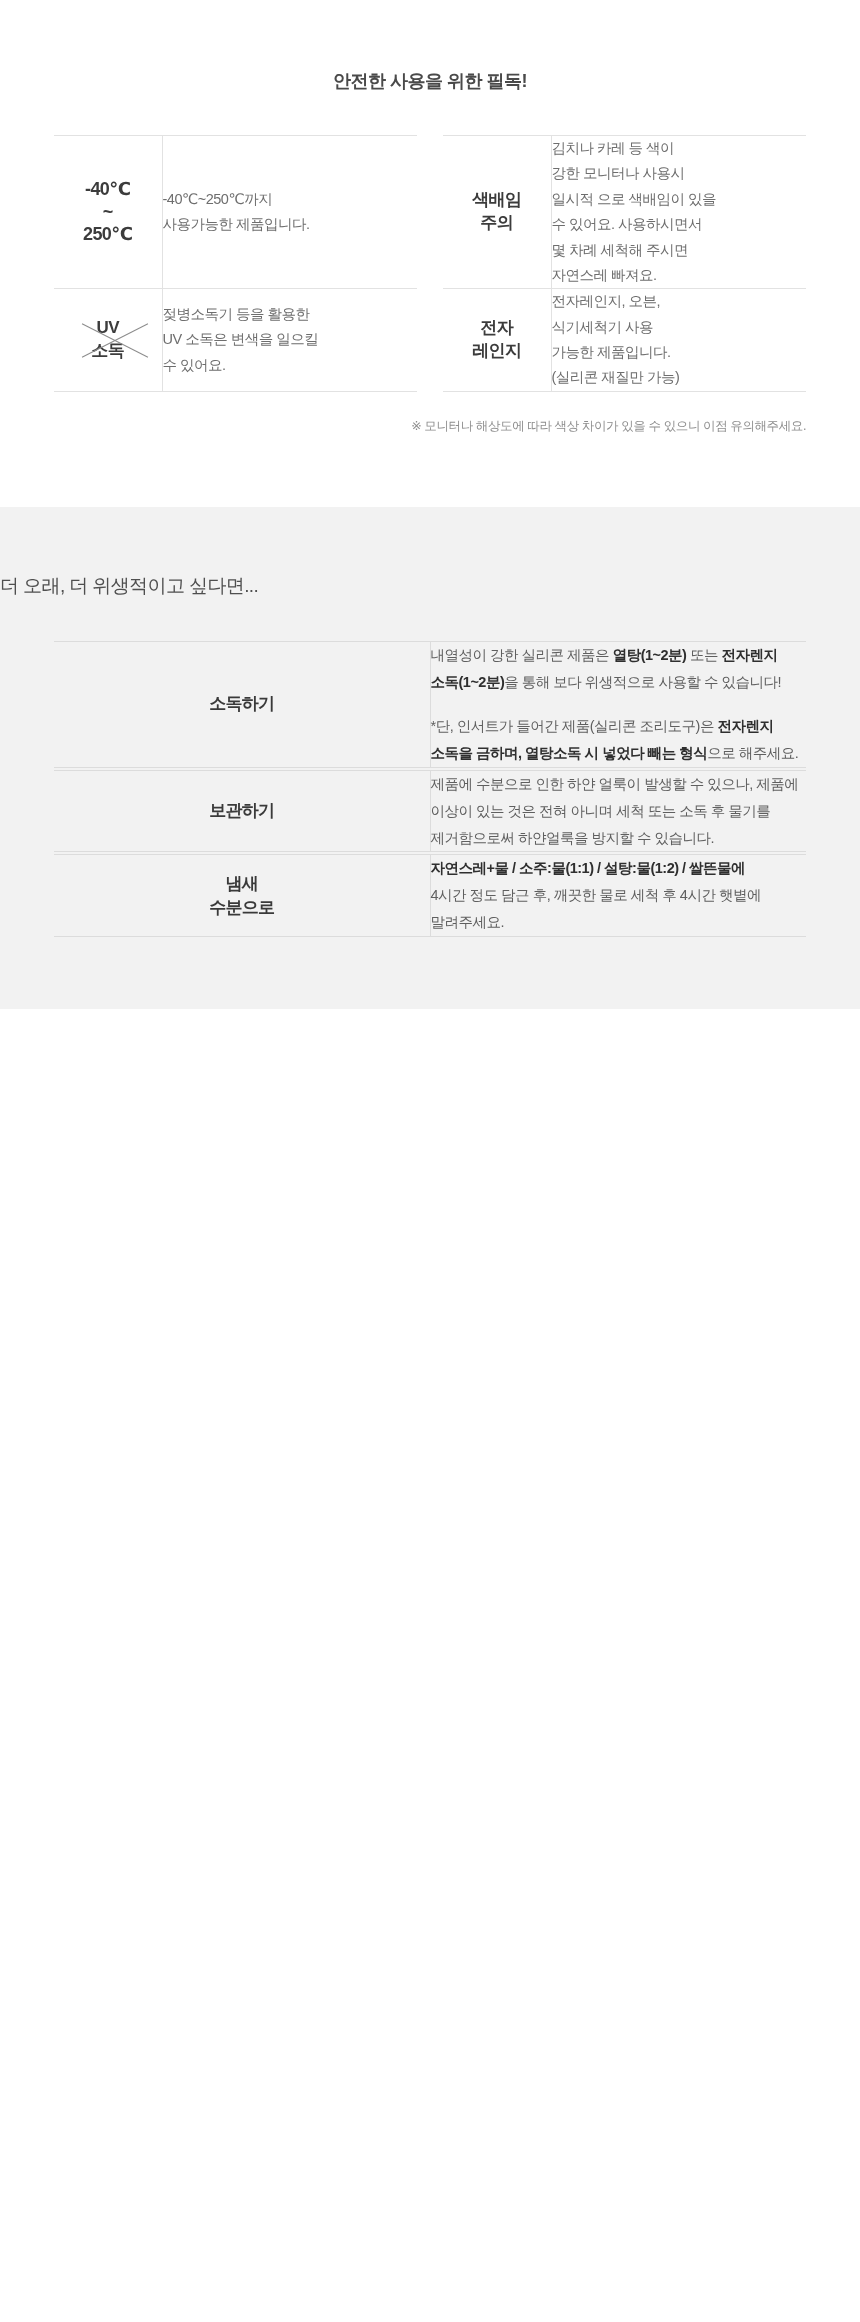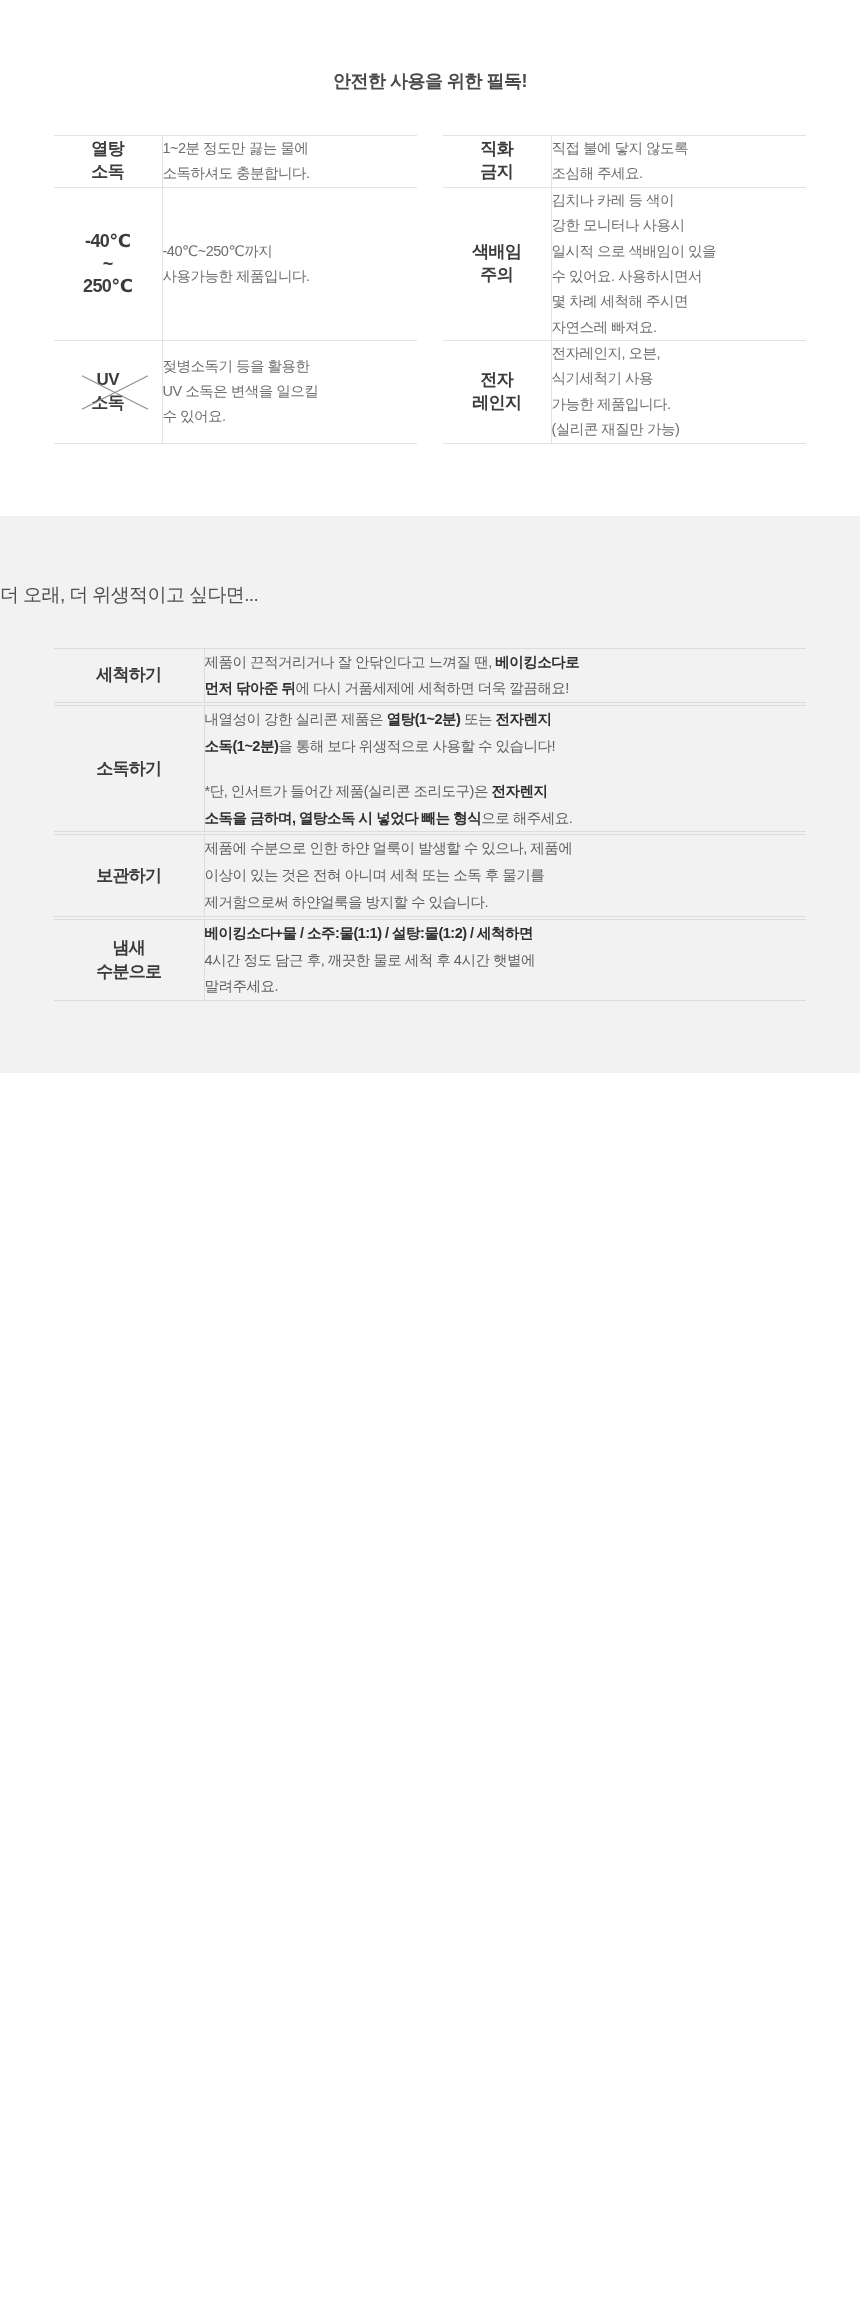--- a/index.html
+++ b/index.html
@@ -158,39 +158,20 @@
 </head>
 <body>
 
 <div class="section-caution">
 
   <div class="head-sub">안전한 사용을 위한 필독!</div>
 
   <table class="caution-table">
     <tbody>
 
-      <tr>
-        <td class="cell-label">
-          <span>열탕</span><br>
-          <span>소독</span>
-        </td>
-        <td class="cell-desc">
-          <span>1~2분 정도만 끓는 물에</span><br>
-          <span>소독하셔도 충분합니다.</span>
-        </td>
-        <td class="col-gap"></td>
-        <td class="cell-label">
-          <span>직화</span><br>
-          <span>금지</span>
-        </td>
-        <td class="cell-desc">
-          <span>직접 불에 닿지 않도록</span><br>
-          <span>조심해 주세요.</span>
-        </td>
-      </tr>
 
       <tr>
         <td class="cell-label small">
           <span>-40℃</span><br>
           <span>~</span><br>
           <span>250℃</span>
         </td>
         <td class="cell-desc">
           <span>-40℃~250℃까지</span><br>
           <span>사용가능한 제품입니다.</span>
@@ -232,35 +213,30 @@
         <td class="cell-desc">
           <span>전자레인지, 오븐,</span><br>
           <span>식기세척기 사용</span><br>
           <span>가능한 제품입니다.</span><br>
           <span>(실리콘 재질만 가능)</span>
         </td>
       </tr>
     </tbody>
   </table>
 
+  <div class="note">※ 모니터나 해상도에 따라 색상 차이가 있을 수 있으니 이점 유의해주세요.</div>
 </div>
 
 <div class="divider-gap"></div>
 
 <div class="section-tip">
   <div class="tip-sub">더 오래, 더 위생적이고 싶다면...</div>
 
   <table class="tip-table">
     <tbody id="tip-body">
-        <tr class="row">
-          <td class="tip-label"><span>세척하기</span></td>
-          <td class="tip-desc">
-            <p><span>제품이 끈적거리거나 잘 안닦인다고 느껴질 땐, </span><b>베이킹소다로</b><br><b>먼저 닦아준 뒤</b><span>에 다시 거품세제에 세척하면 더욱 깔끔해요!</span></p>
-          </td>
-        </tr>
         <tr class="tip-spacer">
           <td colspan="2"></td>
         </tr>
         <tr class="row">
           <td class="tip-label"><span>소독하기</span></td>
           <td class="tip-desc">
             <p><span>내열성이 강한 실리콘 제품은 </span><b>열탕(1~2분)</b><span> 또는 </span><b>전자렌지</b><br><b>소독(1~2분)</b><span>을 통해 보다 위생적으로 사용할 수 있습니다!</span></p>
             <p><span>*단, 인서트가 들어간 제품(실리콘 조리도구)은 </span><b>전자렌지</b><br><b>소독을 금하며, 열탕소독 시 넣었다 빼는 형식</b><span>으로 해주세요.</span></p>
           </td>
         </tr>
@@ -272,21 +248,21 @@
           <td class="tip-desc">
             <p><span>제품에 수분으로 인한 하얀 얼룩이 발생할 수 있으나, 제품에</span><br><span>이상이 있는 것은 전혀 아니며 세척 또는 소독 후 물기를</span><br><span>제거함으로써 하얀얼룩을 방지할 수 있습니다.</span></p>
           </td>
         </tr>
         <tr class="tip-spacer">
           <td colspan="2"></td>
         </tr>
         <tr class="row">
           <td class="tip-label"><span>냄새</span><br><span>수분으로</span></td>
           <td class="tip-desc">
-            <p><b>베이킹소다+물 / 소주:물(1:1) / 설탕:물(1:2) / 세척하면</b><br><span>4시간 정도 담근 후, 깨끗한 물로 세척 후 4시간 햇볕에</span><br><span>말려주세요.</span></p>
+            <p><b>자연스레+물 / 소주:물(1:1) / 설탕:물(1:2) / 쌀뜬물에</b><br><span>4시간 정도 담근 후, 깨끗한 물로 세척 후 4시간 햇볕에</span><br><span>말려주세요.</span></p>
           </td>
         </tr>
         <tr class="tip-spacer">
           <td colspan="2"></td>
         </tr>
       </tbody>
   </table>
 </div>
 
 </body></html>

